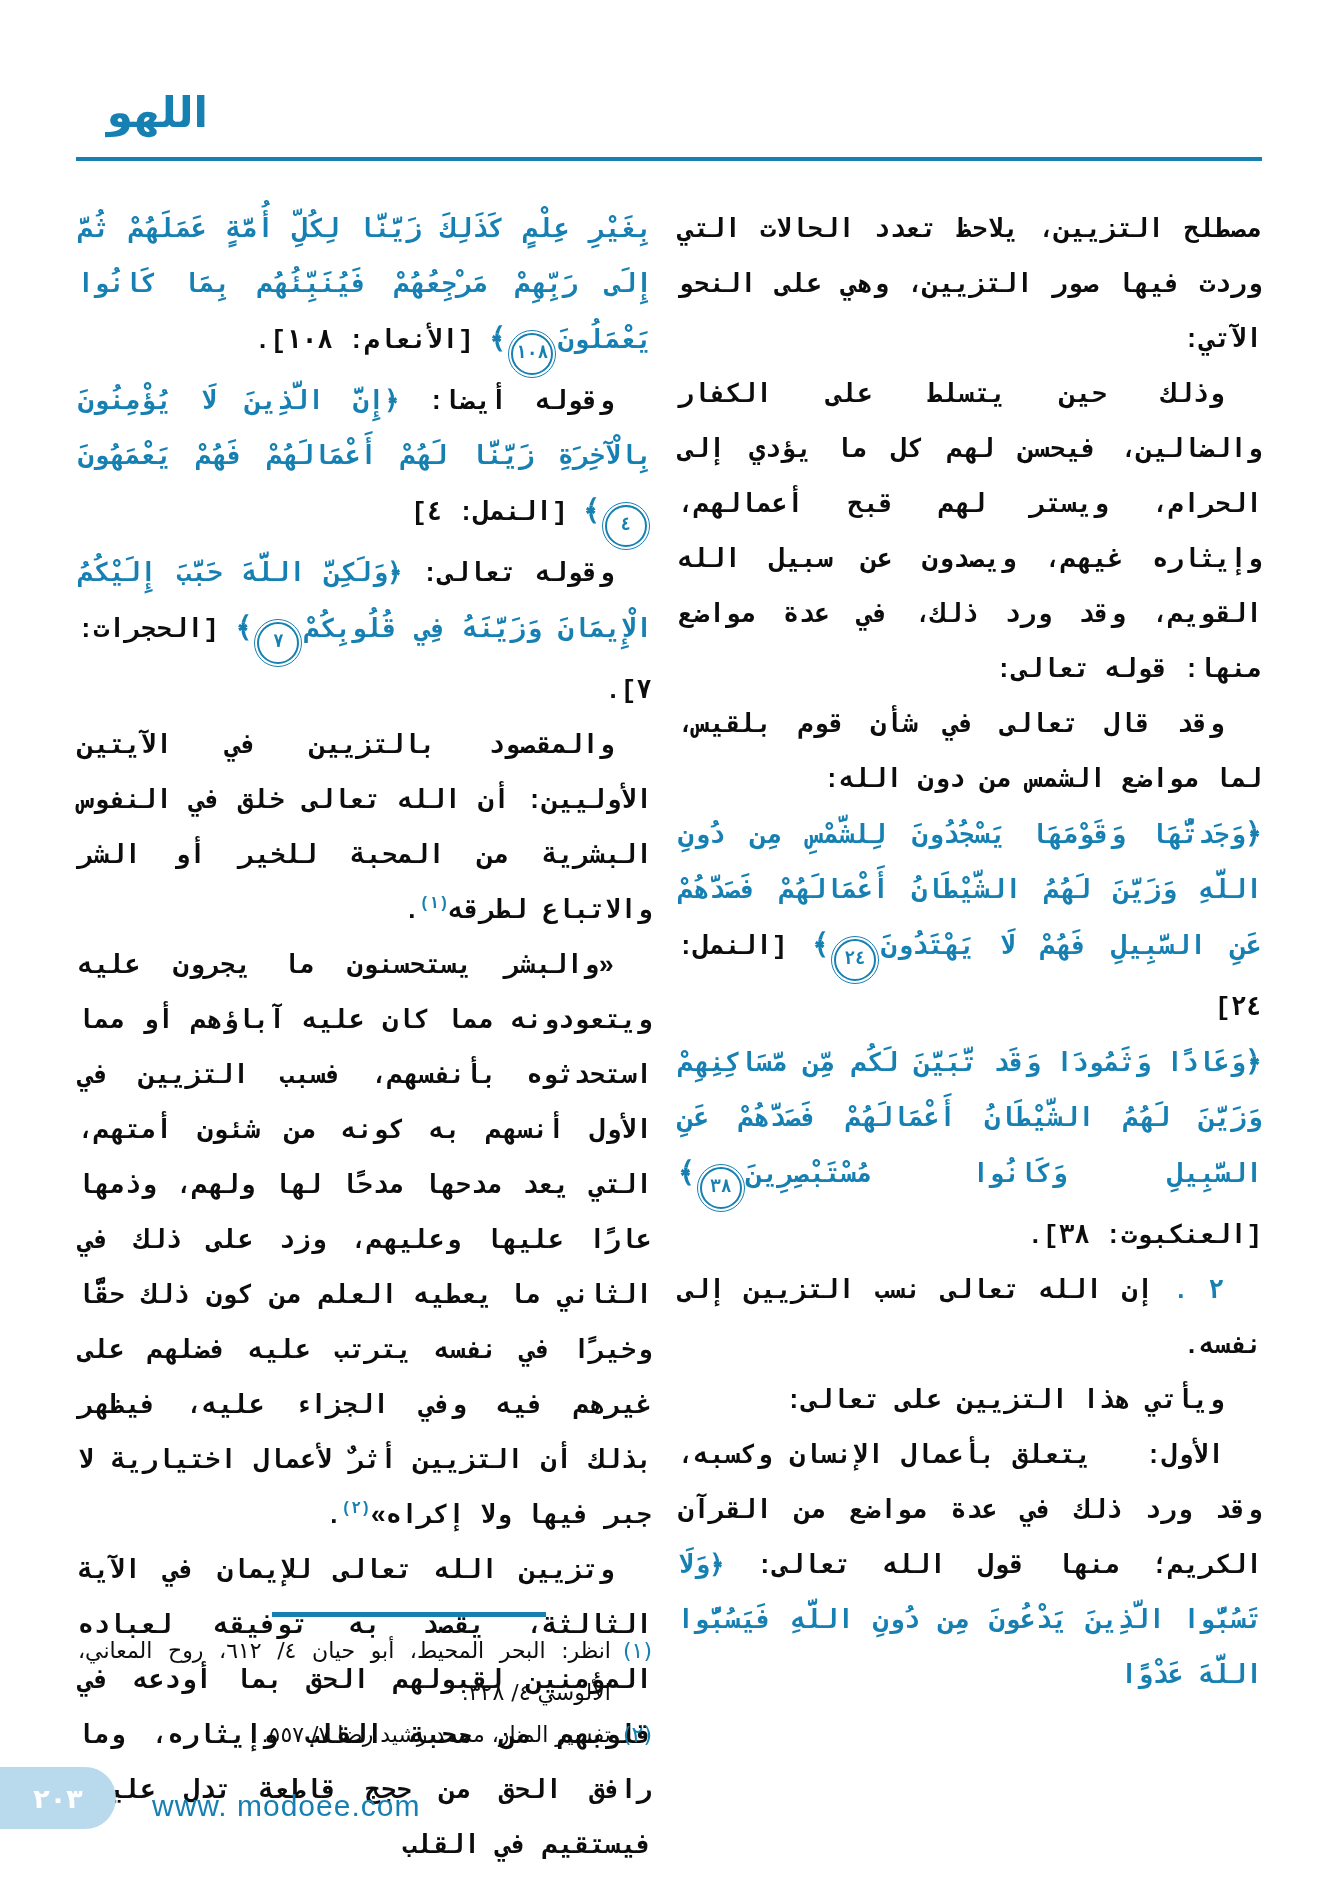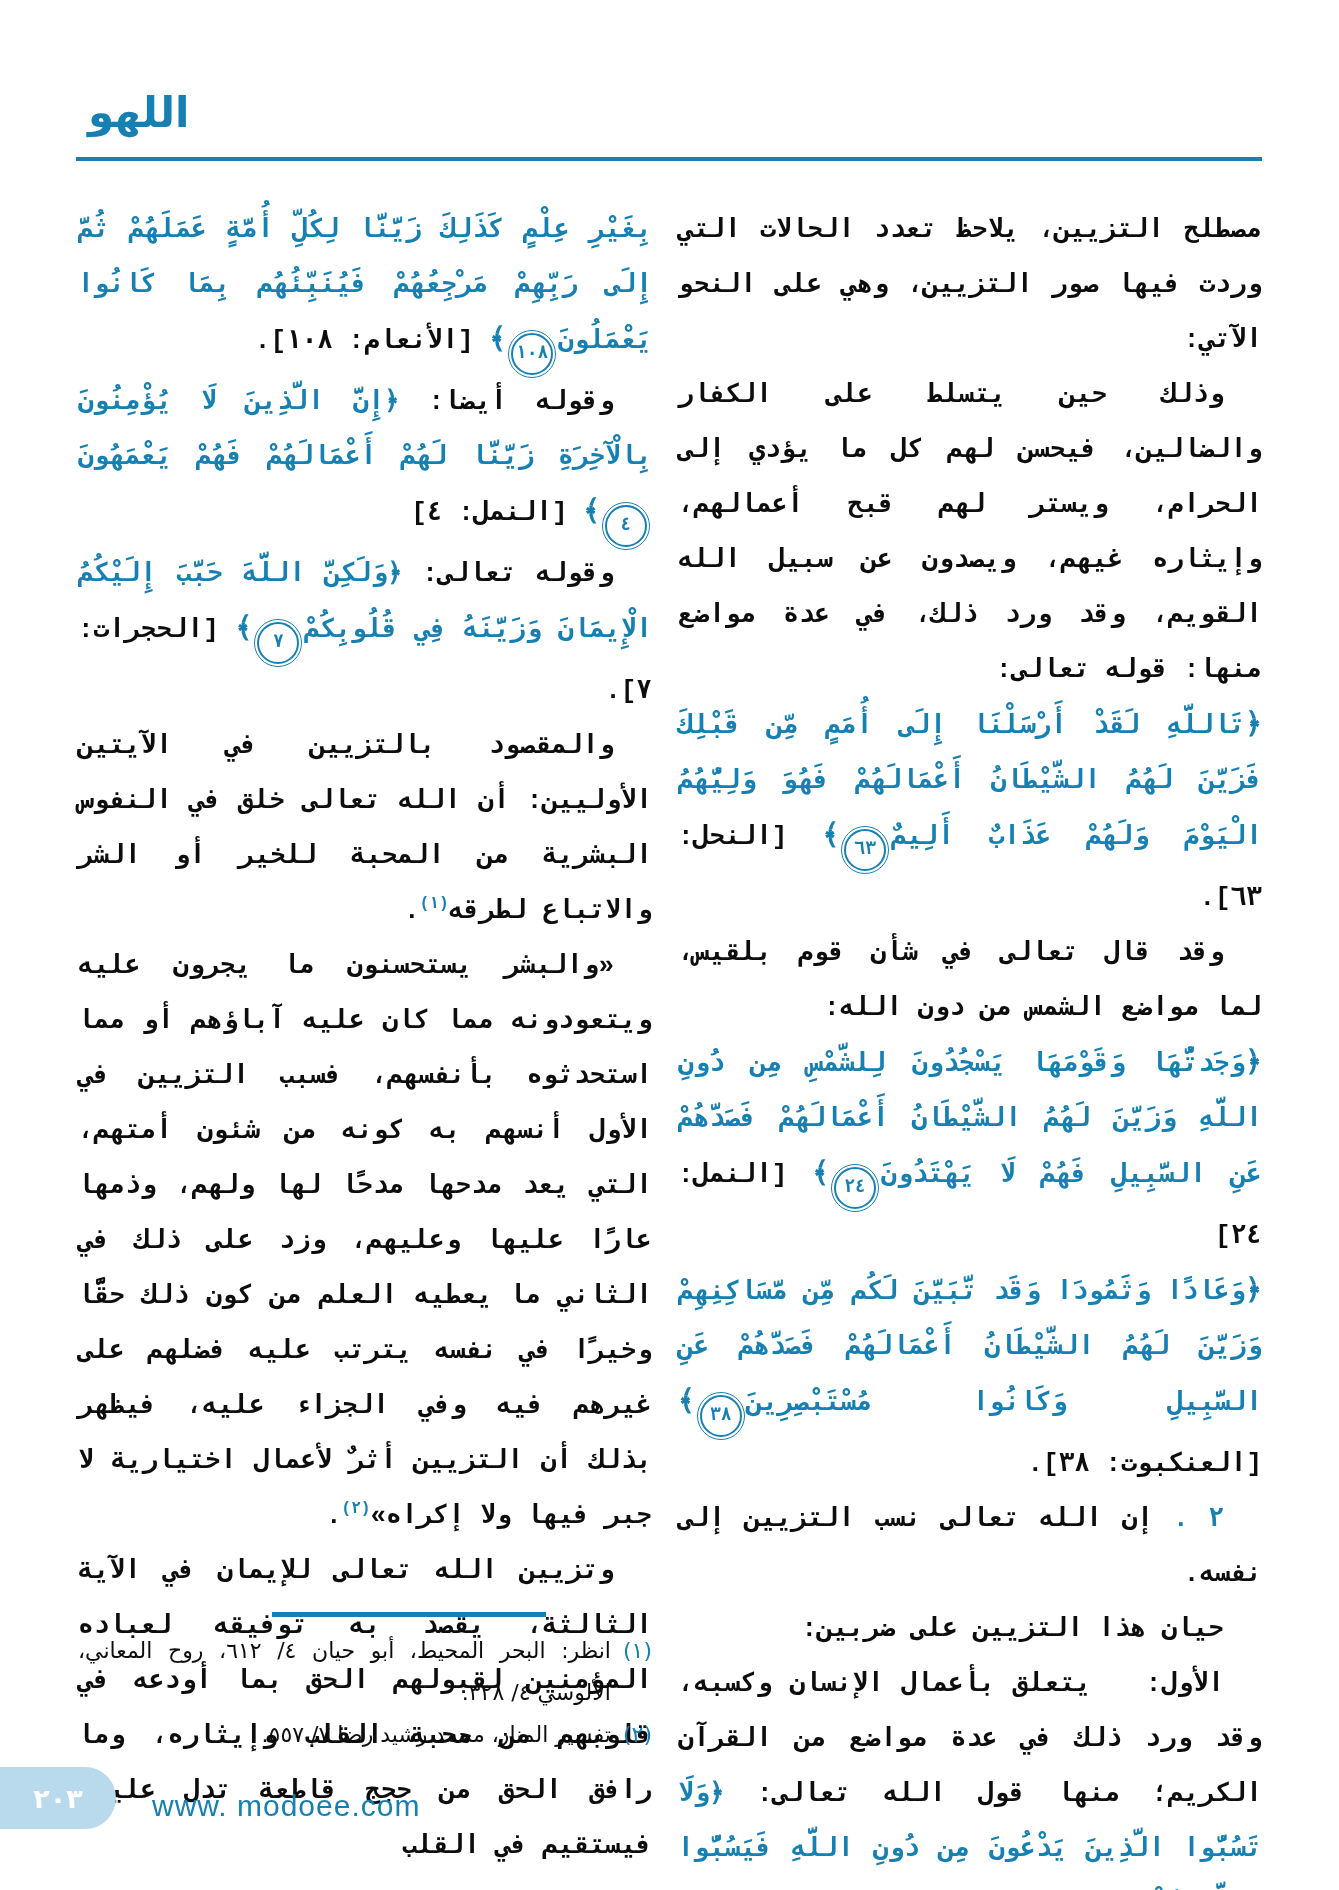--- a/index.html
+++ b/index.html
@@ -3,21 +3,21 @@
 <meta charset="utf-8">
 <style>
   html,body{margin:0;padding:0;background:#ffffff;}
   #page{
     position:relative;width:1339px;height:1890px;background:#ffffff;overflow:hidden;
     font-family:"DejaVu Sans",sans-serif;direction:rtl;color:#0d0d0d;
   }
   .accent{color:#1780b2;}
   .header-title{
     position:absolute;left:88px;top:78px;width:120px;
-    font-size:42px;font-weight:700;color:#1780b2;text-align:left;line-height:70px;
+    font-size:42px;font-weight:700;color:#1780b2;text-align:right;line-height:70px;
   }
   .header-rule{position:absolute;left:76px;top:157px;width:1186px;height:4px;background:#1780b2;}
   .col{
     position:absolute;top:203px;font-size:26px;line-height:55px;font-weight:700;
     text-align:justify;direction:rtl;font-family:Liberation Mono, monospace;
   }
   .col-right{left:678px;width:584px;}
   .col-left{left:78px;width:574px;}
   .para{margin:0;padding:0;}
   .indent{text-indent:38px;}
@@ -55,26 +55,25 @@
 <body>
 
 <div id="page">
 
   <div class="header-title">اللهو</div>
   <div class="header-rule"></div>
 
   <div class="col col-right">
     <p class="para"><span>مصطلح التزيين، يلاحظ تعدد الحالات التي وردت فيها صور التزيين، وهي على النحو الآتي:</span></p>
     <p class="para indent"><span>وذلك حين يتسلط على الكفار والضالين، فيحسن لهم كل ما يؤدي إلى الحرام، ويستر لهم قبح أعمالهم، وإيثاره غيهم، ويصدون عن سبيل الله القويم، وقد ورد ذلك، في عدة مواضع منها: قوله تعالى:</span></p>
-    <p class="para"><span class="qb">﴿</span><span class="q">تَاللَّهِ لَقَدْ أَرْسَلْنَا إِلَى أُمَمٍ مِّن قَبْلِكَ فَزَيَّنَ لَهُمُ الشَّيْطَانُ أَعْمَالَهُمْ فَهُوَ وَلِيُّهُمُ الْيَوْمَ وَلَهُمْ عَذَابٌ أَلِيمٌ</span><span class="ayah">٦٣</span><span class="qb">﴾</span> <span class="ref">[النحل: ٦٣].</span></p>
     <p class="para indent"><span>وقد قال تعالى في شأن قوم بلقيس، لما مواضع الشمس من دون الله:</span></p>
     <p class="para"><span class="qb">﴿</span><span class="q">وَجَدتُّهَا وَقَوْمَهَا يَسْجُدُونَ لِلشَّمْسِ مِن دُونِ اللَّهِ وَزَيَّنَ لَهُمُ الشَّيْطَانُ أَعْمَالَهُمْ فَصَدَّهُمْ عَنِ السَّبِيلِ فَهُمْ لَا يَهْتَدُونَ</span><span class="ayah">٢٤</span><span class="qb">﴾</span> <span class="ref">[النمل: ٢٤]</span></p>
     <p class="para"><span class="qb">﴿</span><span class="q">وَعَادًا وَثَمُودَا وَقَد تَّبَيَّنَ لَكُم مِّن مَّسَاكِنِهِمْ وَزَيَّنَ لَهُمُ الشَّيْطَانُ أَعْمَالَهُمْ فَصَدَّهُمْ عَنِ السَّبِيلِ وَكَانُوا مُسْتَبْصِرِينَ</span><span class="ayah">٣٨</span><span class="qb">﴾</span> <span class="ref">[العنكبوت: ٣٨].</span></p>
     <p class="para indent"><span class="accent">٢ .</span> <span>إن الله تعالى نسب التزيين إلى نفسه.</span></p>
-    <p class="para indent"><span>حيان هذا التزيين على ضربين:</span></p>
+    <p class="para indent"><span>ويأتي هذا التزيين على تعالى:</span></p>
     <p class="para indent"><span class="lead-bold">الأول:</span><span> يتعلق بأعمال الإنسان وكسبه، وقد ورد ذلك في عدة مواضع من القرآن الكريم؛ منها قول الله تعالى: </span><span class="q">﴿وَلَا تَسُبُّوا الَّذِينَ يَدْعُونَ مِن دُونِ اللَّهِ فَيَسُبُّوا اللَّهَ عَدْوًا</span></p>
   </div>
 
   <div class="col col-left">
     <p class="para"><span class="q">بِغَيْرِ عِلْمٍ كَذَلِكَ زَيَّنَّا لِكُلِّ أُمَّةٍ عَمَلَهُمْ ثُمَّ إِلَى رَبِّهِمْ مَرْجِعُهُمْ فَيُنَبِّئُهُم بِمَا كَانُوا يَعْمَلُونَ</span><span class="ayah">١٠٨</span><span class="qb">﴾</span> <span class="ref">[الأنعام: ١٠٨].</span></p>
     <p class="para indent"><span>وقوله أيضا: </span><span class="q">﴿إِنَّ الَّذِينَ لَا يُؤْمِنُونَ بِالْآخِرَةِ زَيَّنَّا لَهُمْ أَعْمَالَهُمْ فَهُمْ يَعْمَهُونَ</span><span class="ayah">٤</span><span class="qb">﴾</span> <span class="ref">[النمل: ٤]</span></p>
     <p class="para indent"><span>وقوله تعالى: </span><span class="q">﴿وَلَكِنَّ اللَّهَ حَبَّبَ إِلَيْكُمُ الْإِيمَانَ وَزَيَّنَهُ فِي قُلُوبِكُمْ</span><span class="ayah">٧</span><span class="qb">﴾</span> <span class="ref">[الحجرات: ٧].</span></p>
     <p class="para indent"><span>والمقصود بالتزيين في الآيتين الأوليين: أن الله تعالى خلق في النفوس البشرية من المحبة للخير أو الشر والاتباع لطرقه</span><sup class="fn-mark">(١)</sup><span>.</span></p>
     <p class="para indent"><span>«والبشر يستحسنون ما يجرون عليه ويتعودونه مما كان عليه آباؤهم أو مما استحدثوه بأنفسهم، فسبب التزيين في الأول أنسهم به كونه من شئون أمتهم، التي يعد مدحها مدحًا لها ولهم، وذمها عارًا عليها وعليهم، وزد على ذلك في الثاني ما يعطيه العلم من كون ذلك حقًّا وخيرًا في نفسه يترتب عليه فضلهم على غيرهم فيه وفي الجزاء عليه، فيظهر بذلك أن التزيين أثرٌ لأعمال اختيارية لا جبر فيها ولا إكراه»</span><sup class="fn-mark">(٢)</sup><span>.</span></p>
     <p class="para indent"><span>وتزيين الله تعالى للإيمان في الآية الثالثة، يقصد به توفيقه لعباده المؤمنين لقبولهم الحق بما أودعه في قلوبهم من محبة القلب وإيثاره، وما رافق الحق من حجج قاطعة تدل عليه، فيستقيم في القلب</span></p>

